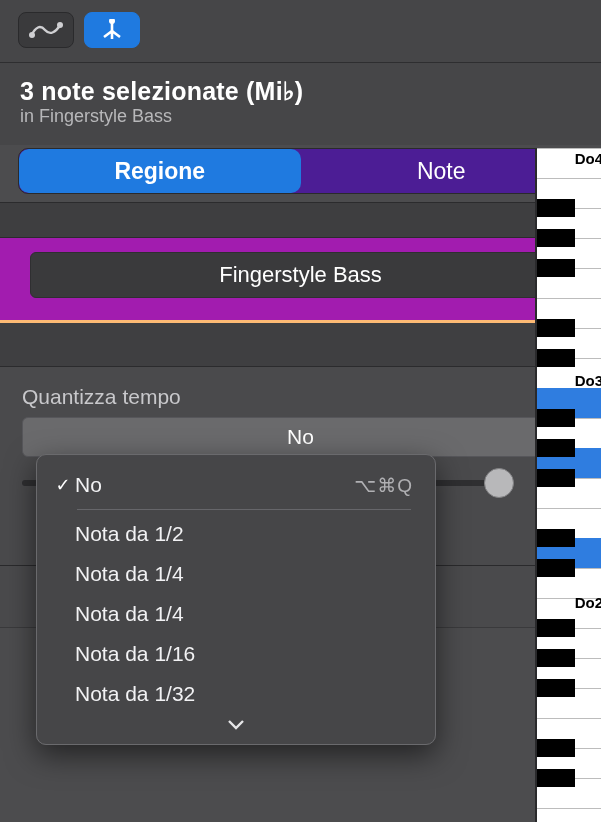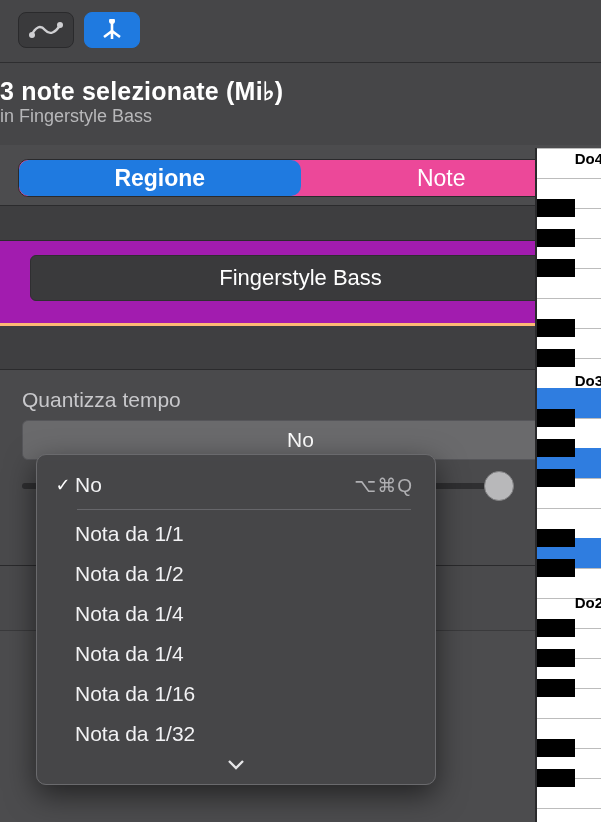--- a/index.html
+++ b/index.html
@@ -26,39 +26,39 @@
     background: #3a3a3c;
     border: 1px solid #2a2a2c;
   }
   .toolbtn.active {
     background: #1f7ae0;
     border-color: #1f7ae0;
   }
   .toolbtn svg { display: block; }
 
   .header {
-    padding: 14px 0 18px;
+    padding: 14px 20px 18px;
     background: #464648;
   }
   .header .title {
     font-size: 25px;
     font-weight: 700;
     color: #ffffff;
     letter-spacing: 0.2px;
   }
   .header .subtitle {
     font-size: 18px;
     color: #b8b8ba;
     margin-top: 0;
   }
 
   .tabseg {
-    margin: 14px 18px 8px;
-    height: 38px;
-    background: #ec4899;
+    margin: 3px 18px 8px;
+    height: 46px;
+    background: #4c1d95;
     border: 1px solid #2a2a2c;
     border-radius: 10px;
     display: flex;
     overflow: hidden;
   }
   .tabseg > div {
     flex: 1;
     display: flex;
     align-items: center;
     justify-content: center;
@@ -323,24 +323,20 @@
 
 <div class="menu">
   <div class="menu-item">
     <span class="check">✓</span>
     <span class="lab">No</span>
     <span class="shortcut">⌥⌘Q</span>
   </div>
   <div class="menu-sep"></div>
   <div class="menu-item">
     <span class="check"></span>
-      <span class="lab">Nota da 1/1</span>
-  </div>
-  <div class="menu-item">
-    <span class="check"></span>
       <span class="lab">Nota da 1/2</span>
   </div>
   <div class="menu-item">
     <span class="check"></span>
       <span class="lab">Nota da 1/4</span>
   </div>
   <div class="menu-item">
     <span class="check"></span>
       <span class="lab">Nota da 1/4</span>
   </div>

